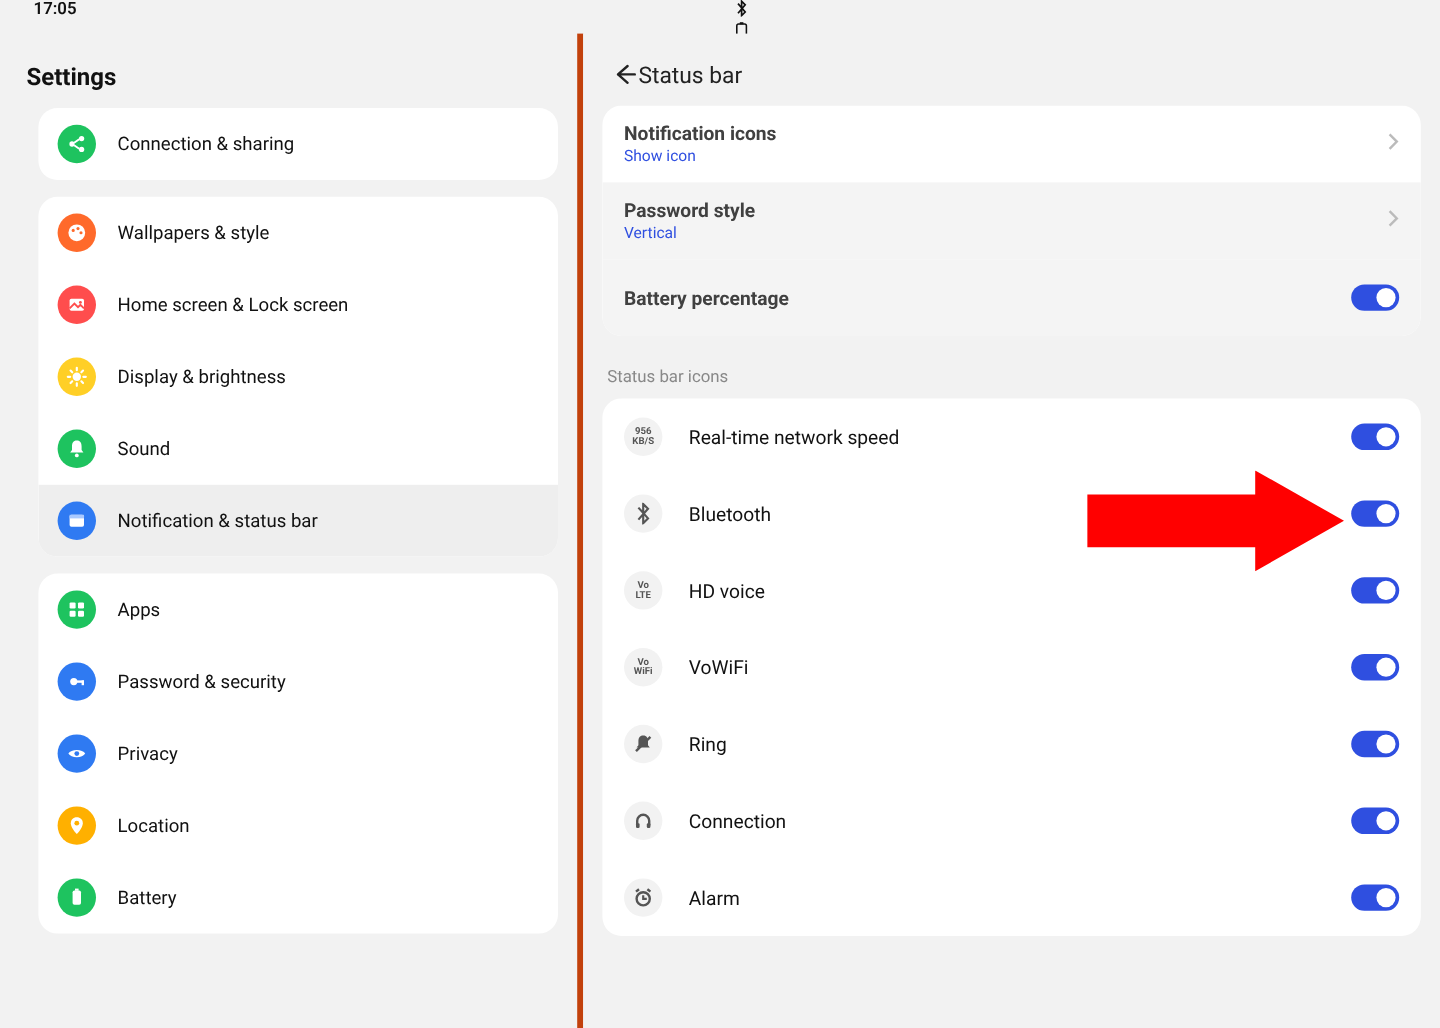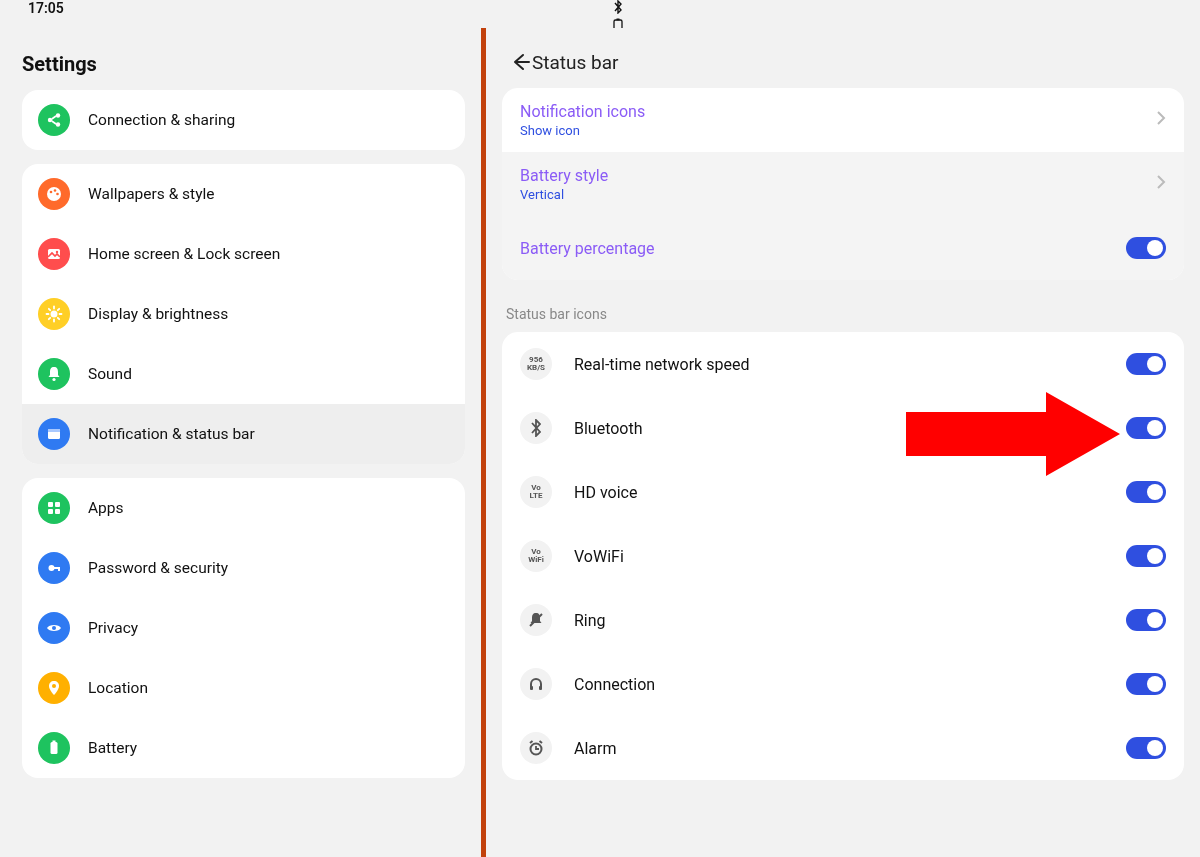--- a/index.html
+++ b/index.html
@@ -6,40 +6,40 @@
   html, body { width: 1200px; height: 857px; font-family: -apple-system, Roboto, "Segoe UI", Arial, sans-serif; background: #f2f2f2; overflow: hidden; }
   .statusbar { position: absolute; top: 0; left: 0; right: 0; height: 28px; display: flex; align-items: flex-start; justify-content: space-between; padding: 0 28px; font-size: 14px; font-weight: 600; color: #111; }
   .statusbar .right { display: flex; align-items: center; gap: 4px; font-size: 13px; }
   .statusbar .right svg { display:block; }
 
   .app { position: absolute; top: 28px; left: 0; right: 0; bottom: 0; display: flex; }
 
   
   .left { width: 486px; border-right: 5px solid #c2410c; background: #f2f2f2; display: flex; flex-direction: column; }
   .left-header { padding: 24px 22px 14px 22px; font-size: 20px; font-weight: 700; color: #111; }
-  .left-scroll { flex: 1; overflow-y: auto; padding: 0 16px 16px 22px; text-align: center; }
+  .left-scroll { flex: 1; overflow-y: auto; padding: 0 16px 16px 32px; text-align: center; }
   .card { background: #fff; border-radius: 16px; margin-bottom: 14px; overflow: hidden; }
   .row { display: flex; align-items: center; height: 60px; padding: 0 16px; gap: 18px; }
   .row.selected { background: #eeeeee; }
   .row .icon { width: 32px; height: 32px; border-radius: 50%; display: flex; align-items: center; justify-content: center; flex-shrink: 0; }
   .row .label { font-size: 15.5px; color: #111; }
   .icon svg { display:block; }
 
   
   .right { flex: 1; background: #f2f2f2; display: flex; flex-direction: column; }
   .right-header { display: flex; align-items: center; padding: 22px 22px 14px 22px; }
   .right-header .back { width: 24px; height: 24px; display:flex; align-items:center; justify-content:center; }
   .right-header .title { font-size: 19px; font-weight: 400; color: #222; }
   .right-scroll { flex: 1; overflow-y: auto; padding: 0 16px 16px 16px; }
 
   .dcard { background: #fff; border-radius: 16px; margin-bottom: 18px; overflow: hidden; }
   .drow { display: flex; align-items: center; min-height: 64px; padding: 12px 18px; position: relative; }
   .drow.highlight { background: #f4f4f4; }
   .drow .textcol { flex: 1; display:flex; flex-direction:column; gap:2px; }
-  .drow .title2 { font-size: 16px; font-weight: 400; color: #8b5cf6; }
+  .drow .title2 { font-size: 16px; font-weight: 700; color: #404040; }
   .drow .sub { font-size: 13px; color: #2f4fe0; }
   .chev { color: #bbb; }
   .switch { width: 40px; height: 22px; border-radius: 11px; background: #2f4fe0; position: relative; flex-shrink:0; }
   .switch::after { content:""; position:absolute; right:3px; top:3px; width:16px; height:16px; border-radius:50%; background:#fff; }
 
   .section-label { font-size: 14px; color: #888; padding: 8px 4px 10px 4px; }
 
   .irow { display:flex; align-items:center; height:64px; padding: 0 18px; gap: 22px; }
   .irow .picon { width: 32px; height:32px; border-radius:50%; background:#f2f2f2; display:flex; align-items:center; justify-content:center; flex-shrink:0; }
   .irow .plabel { flex:1; font-size:16px; color:#111; }
@@ -215,21 +215,21 @@
             <div class="textcol">
               <div class="title2">Notification icons</div>
               <div class="sub">Show icon</div>
             </div>
             <span class="chev"><svg width="10" height="16" viewBox="0 0 10 16">
                 <path d="M2 2 L8 8 L2 14" fill="none" stroke="#bbb" stroke-width="2"></path>
               </svg></span>
           </div>
           <div class="drow highlight">
             <div class="textcol">
-              <div class="title2">Battery style</div>
+              <div class="title2">Password style</div>
               <div class="sub">Vertical</div>
             </div>
             <span class="chev"><svg width="10" height="16" viewBox="0 0 10 16">
                 <path d="M2 2 L8 8 L2 14" fill="none" stroke="#bbb" stroke-width="2"></path>
               </svg></span>
           </div>
           <div class="drow highlight">
             <div class="textcol">
               <div class="title2">Battery percentage</div>
             </div>

